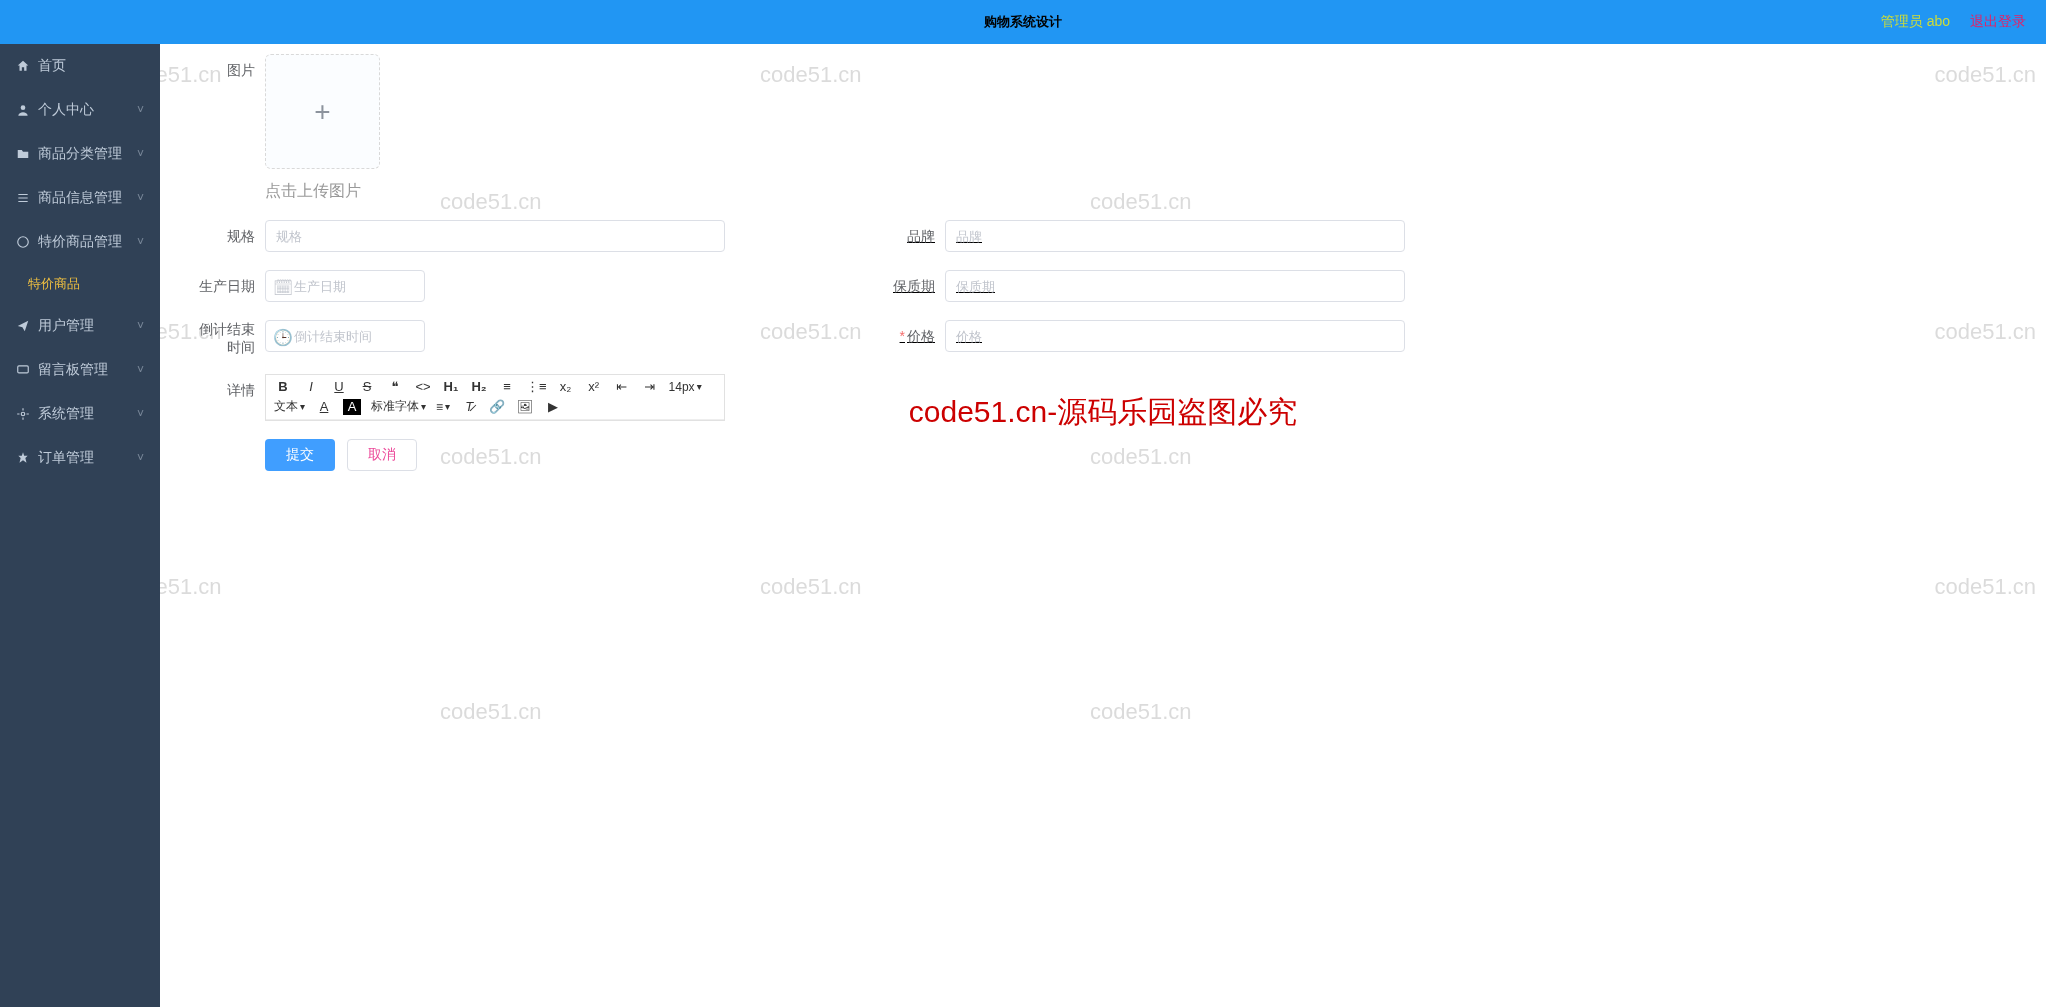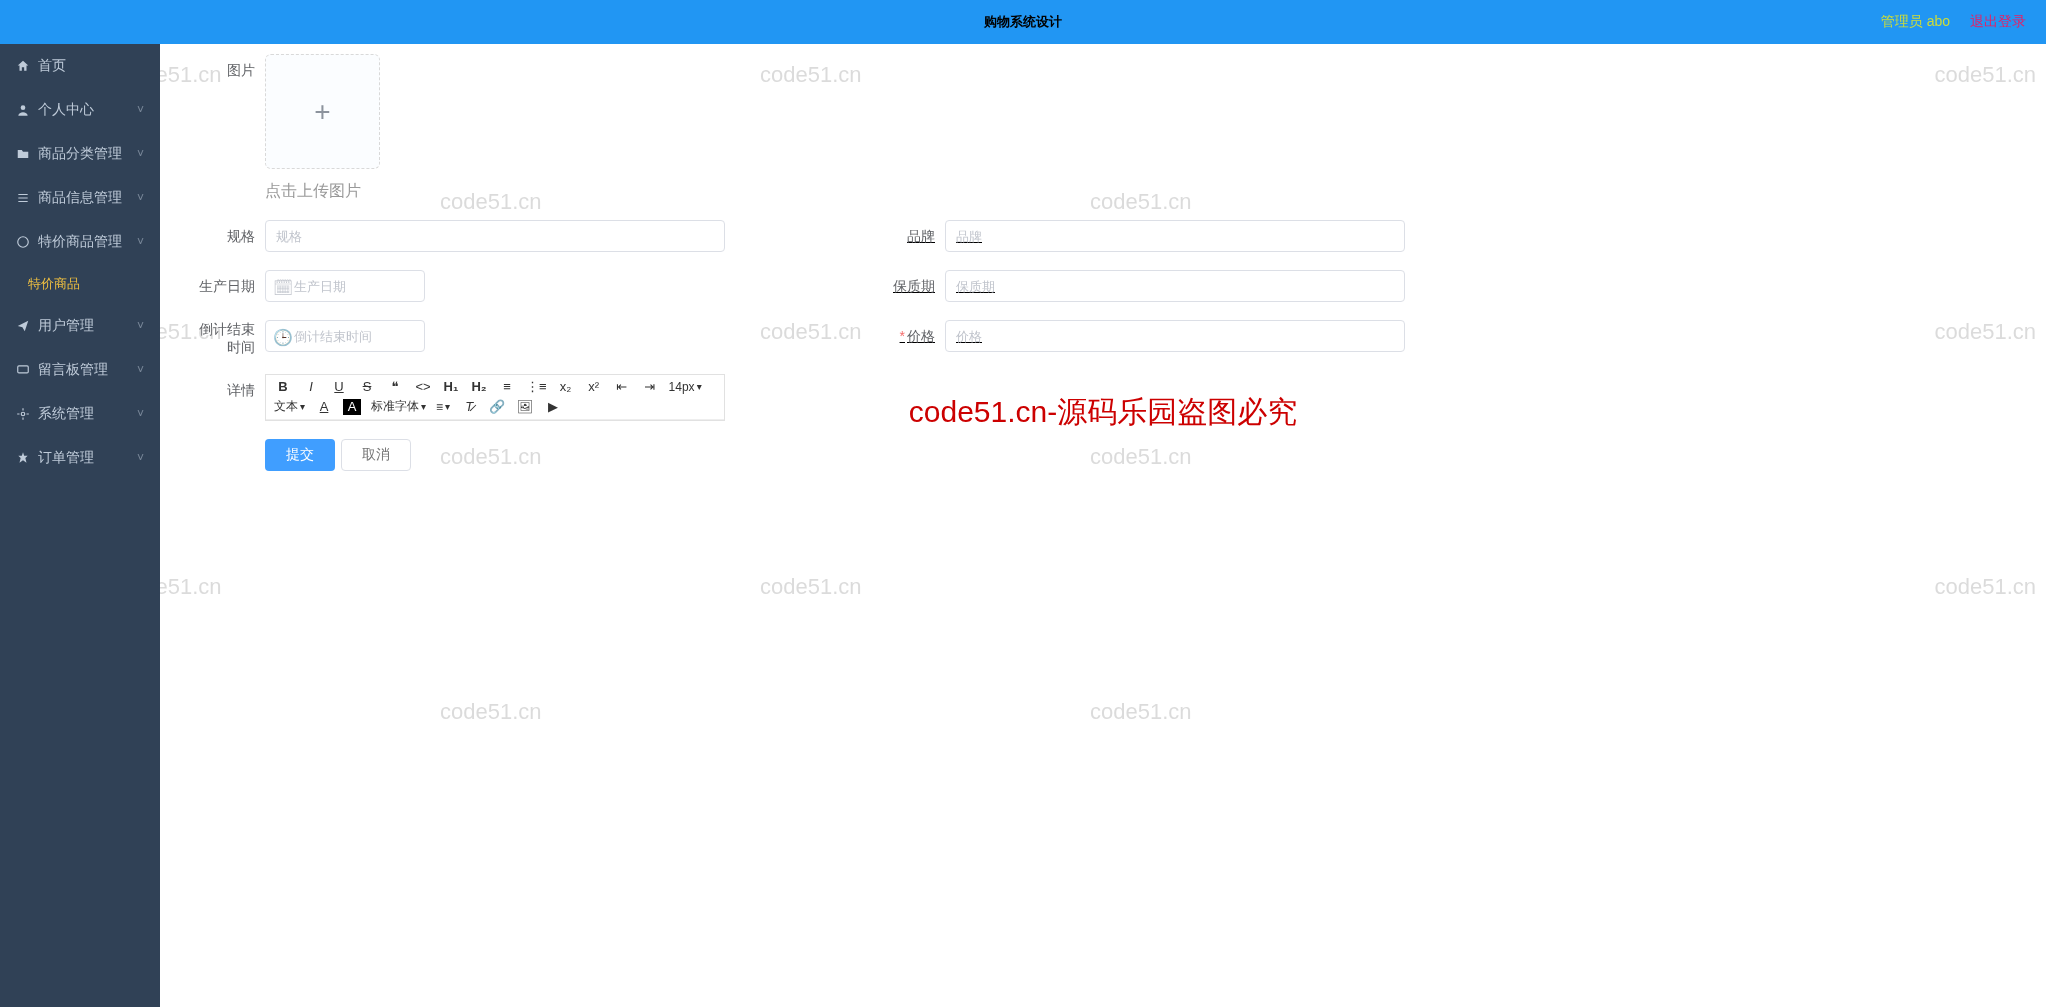--- a/index.html
+++ b/index.html
@@ -56,24 +56,24 @@
 .tool-btn.strike { text-decoration: line-through; }
 .tool-sel { font-size: 12px; color: #333; display: flex; align-items: center; gap: 2px; }
 .tool-sel .caret { font-size: 10px; }
 .editor-body { padding: 10px; min-height: 235px; font-size: 13px; color: #333; }
 .editor-body p { line-height: 1.5; }
 .editor-img { width: 438px; height: 95px; background: linear-gradient(to bottom, #6b7a8f 0%, #8a9bb0 30%, #3d4654 30%, #a08968 50%, #8b7355 70%, #5a6a7a 100%); margin-top: 4px; position: relative; overflow: hidden; }
 .editor-img::before { content:''; position:absolute; bottom:0; left:0; right:0; height:38px; background: repeating-linear-gradient(90deg, #3a3530 0 18px, #5a4d3f 18px 36px, #6b5842 36px 54px); }
 .editor-img::after { content:''; position:absolute; top:10px; left:50%; width:50px; height:50px; background:#2a2a2a; }
 
 
-.actions { margin-left: 75px; display: flex; gap: 6px; }
+.actions { margin-left: 75px; display: flex; gap: 12px; }
 .btn { height: 32px; padding: 0 20px; border-radius: 4px; font-size: 14px; cursor: pointer; border: 1px solid transparent; }
 .btn-primary { background: #409eff; color: #fff; }
-.btn-default { background: #fff; color: #737373; border-color: #dcdfe6; }
+.btn-default { background: #fff; color: #ec4899; border-color: #dcdfe6; }
 
 
 .wm { position: absolute; font-size: 22px; color: #999; opacity: .35; pointer-events: none; user-select: none; }
 .wm-red { position: absolute; font-size: 30px; color: #c00; pointer-events: none; user-select: none; font-weight: 500; left: 50%; transform: translateX(-50%); }
 </style>
 </head>
 <body>
 
 <div class="header">
   <div class="header-title">购物系统设计</div>

